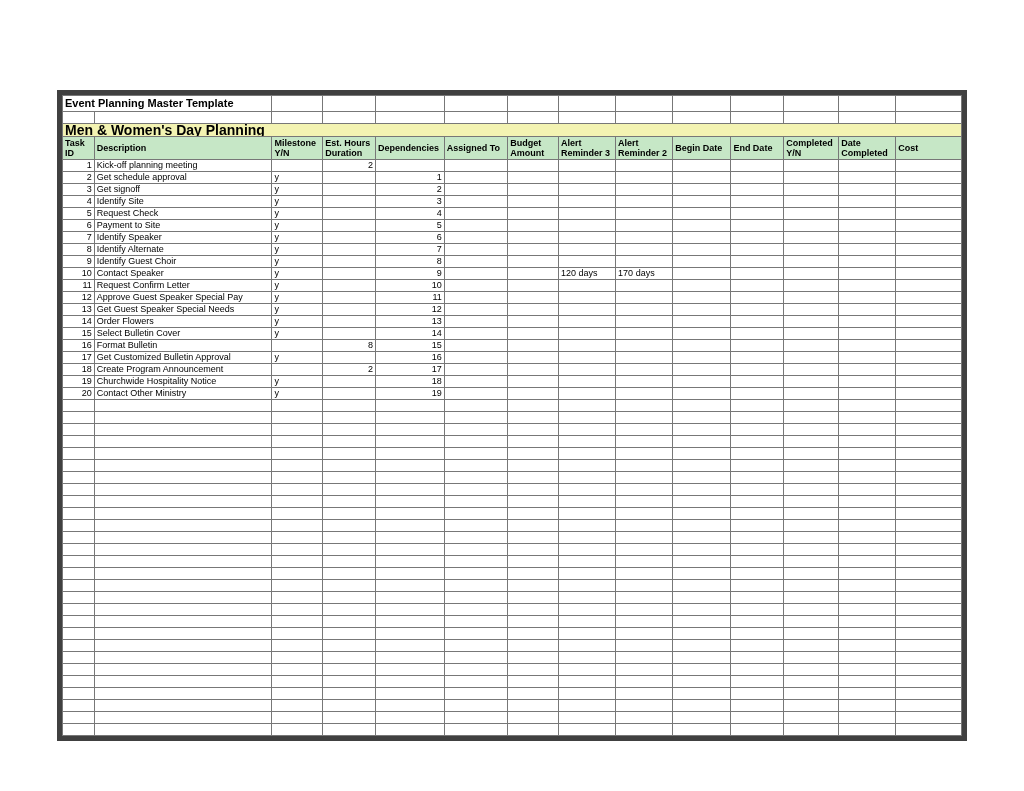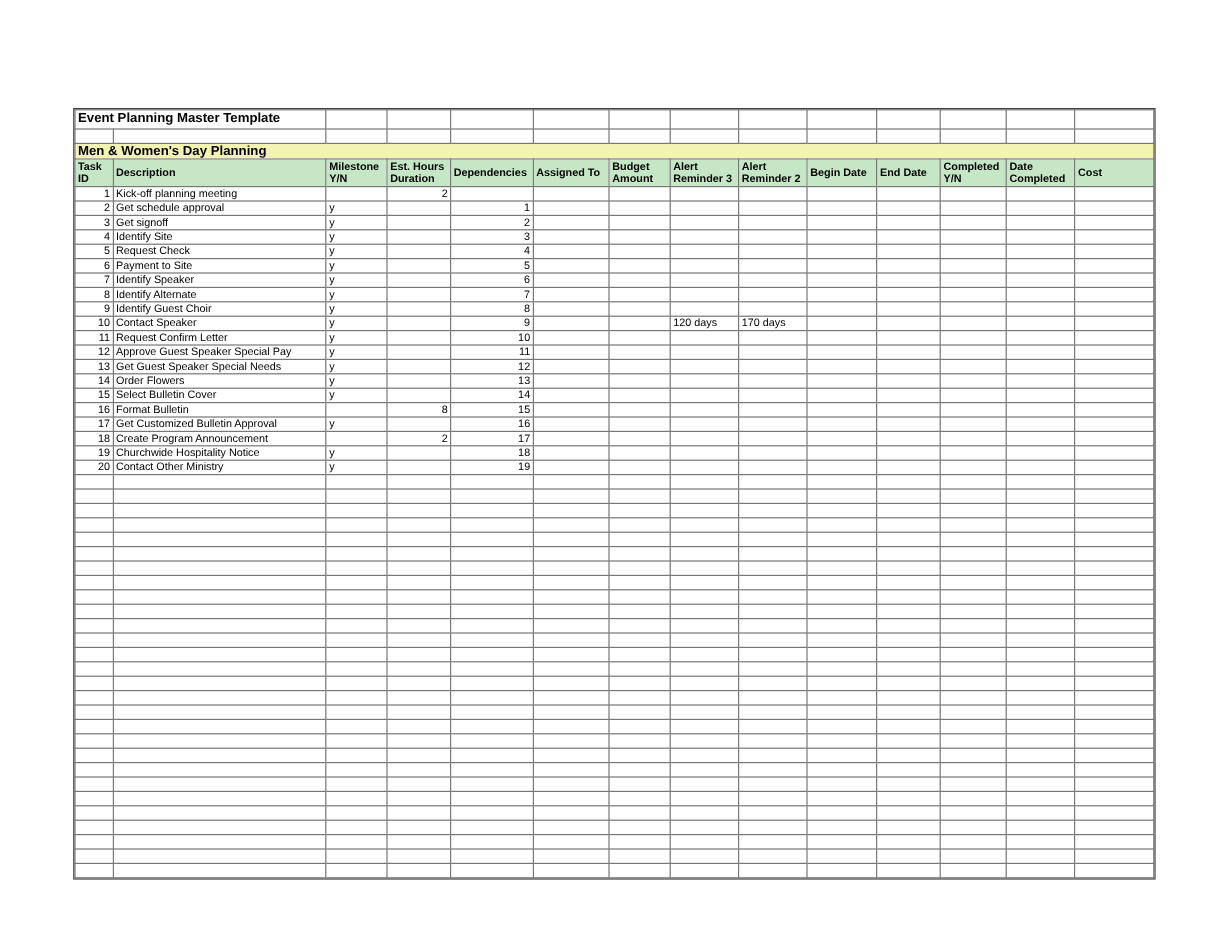--- a/index.html
+++ b/index.html
@@ -6,21 +6,21 @@
     margin: 0;
     padding: 0;
     background: #fff;
     font-family: Arial, sans-serif;
     font-size: 9px;
     color: #000;
   }
   .sheet {
     width: 900px;
     margin: 90px auto 60px;
-    border: 1px solid #404040;
+    border: 5px solid #404040;
   }
   table {
     border-collapse: collapse;
     width: 100%;
     table-layout: fixed;
   }
   td, th {
     border: 1px solid #777;
     padding: 0 2px;
     height: 11px;
@@ -32,21 +32,21 @@
   }
   .title-row td.title {
     font-weight: bold;
     font-size: 11px;
     height: 15px;
     line-height: 15px;
   }
   .subtitle-row td {
     background: #f3f3b2;
     font-weight: bold;
-    font-size: 11px;
+    font-size: 14px;
     height: 12px;
   }
   .header-row td {
     background: #c6e7c6;
     font-weight: bold;
     font-size: 9px;
     vertical-align: middle;
     height: 22px;
     line-height: 10px;
     white-space: normal;

